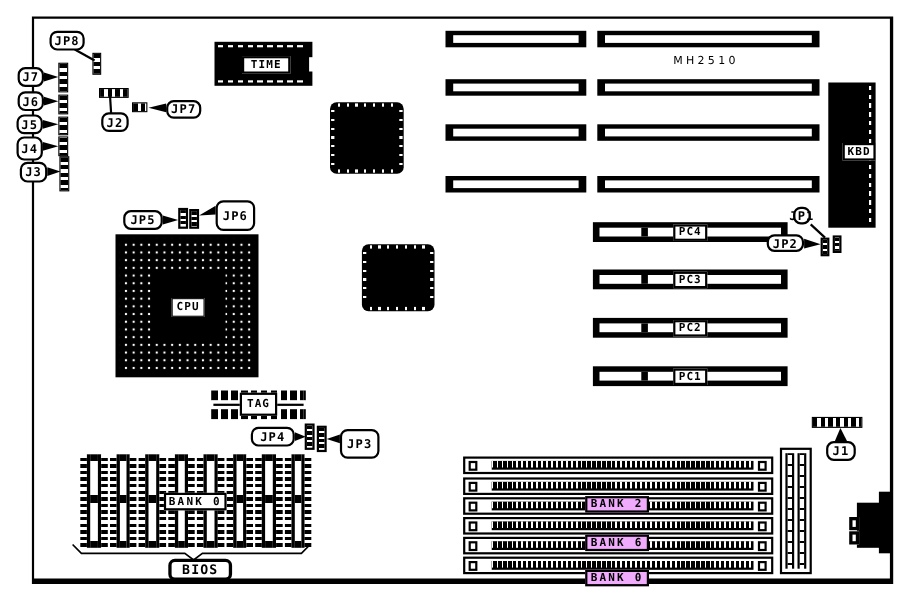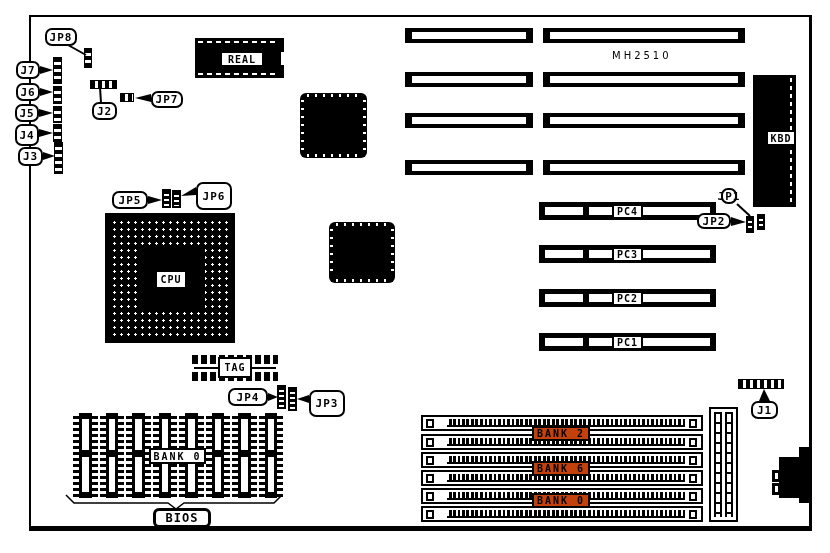--- a/index.html
+++ b/index.html
@@ -79,22 +79,22 @@
     background:linear-gradient(180deg,#000 0 6px,#fff 6px 37px,#000 37px 44px,#fff 44px 79px,#000 79px 85px); }
 
   
   .simm { position:absolute; left:421px; width:282px; height:16px; border:2px solid #000; background:#fff; }
   .simm .bar { position:absolute; left:24px; right:16px; top:2px; bottom:2px; background-color:#000;
     background-image:repeating-linear-gradient(90deg,#fff 0 1.5px,transparent 1.5px 4.5px);
     background-size:100% 6px; background-repeat:no-repeat; }
   .simm .clipL, .simm .clipR { position:absolute; top:2px; width:8px; height:9px; border:2px solid #000; background:#fff; }
   .simm .clipL { left:3px; } .simm .clipR { right:4px; }
   .bank-label { position:absolute; left:532px; width:58px; height:15px; z-index:6;
-    background:#c2410c; border:2px solid #000; display:flex; align-items:center; justify-content:center;
-    font:bold 10px "DejaVu Sans Mono", monospace; letter-spacing:2px; }
+    background:#f0abfc; border:2px solid #000; display:flex; align-items:center; justify-content:center;
+    font:bold 10px "DejaVu Sans Mono", monospace; letter-spacing:2px;margin-top:25px; }
 
   
   .vconn { position:absolute; left:709px; top:407px; width:29px; height:115px; border:2px solid #000; background:#fff; }
   .vcell { position:absolute; top:3px; bottom:3px; width:8px; border-left:2px solid #000; border-right:2px solid #000;
     background:repeating-linear-gradient(180deg,#000 0 2px,transparent 2px 10px); }
 
   .blackrect { position:absolute; background:#000; }
   .tab { position:absolute; width:9px; height:12px; border:3px solid #000; background:#fff; }
 
   .model-text { position:absolute; left:612px; top:50px; font:10px "DejaVu Sans", sans-serif;
@@ -116,21 +116,21 @@
   <div class="isa" style="left:543px;top:72px;width:202px;height:15px"></div>
   <div class="isa" style="left:405px;top:113px;width:128px;height:15px"></div>
   <div class="isa" style="left:543px;top:113px;width:202px;height:15px"></div>
   <div class="isa" style="left:405px;top:160px;width:128px;height:15px"></div>
   <div class="isa" style="left:543px;top:160px;width:202px;height:15px"></div>
 
   <div class="model-text">MH2510</div>
 
   <div class="bios-chip"></div>
   <div class="bios-notch"></div>
-  <div class="labelbox" style="left:220px;top:51px;width:44px;height:16px">REAL</div>
+  <div class="labelbox" style="left:220px;top:51px;width:44px;height:16px">TIME</div>
 
   <div class="qfp" style="left:300px;top:93px;width:67px;height:65px">
     <div class="tk-t"></div>
       <div class="tk-b"></div>
     <div class="tk-l"></div>
       <div class="tk-r"></div>
   </div>
   <div class="qfp" style="left:329px;top:222px;width:66px;height:61px">
     <div class="tk-t"></div>
       <div class="tk-b"></div>

